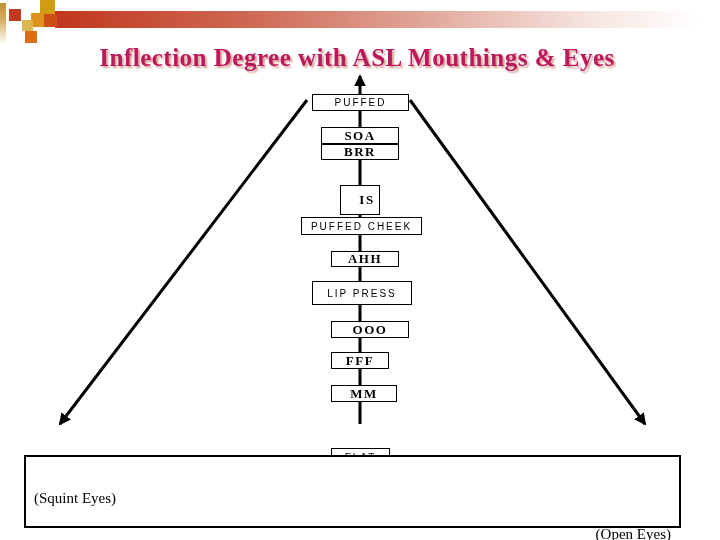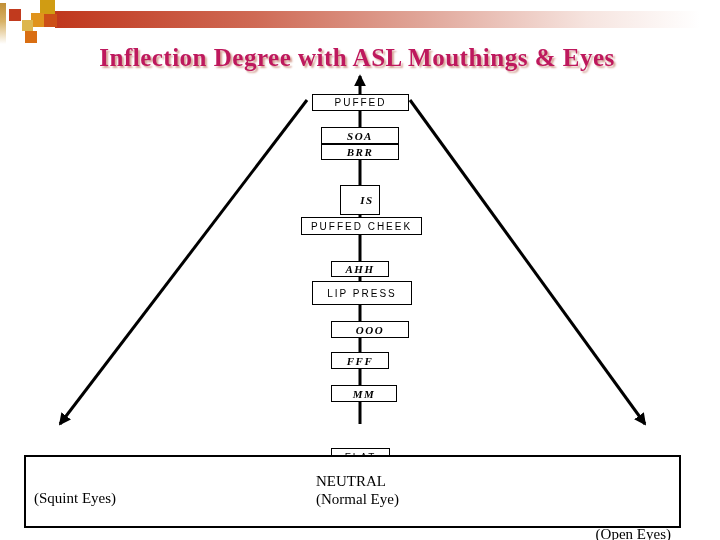--- a/index.html
+++ b/index.html
@@ -51,21 +51,21 @@
     border: 1px solid #000000;
     display: flex; align-items: center; justify-content: center;
     color: #000000; white-space: nowrap;
   }
   .dbox.sans {
     font-family: "Liberation Sans", sans-serif;
     font-size: 10px; letter-spacing: 2px; font-weight: 400;
   }
   .dbox.serif {
     font-family: "Liberation Serif", serif;
-    font-size: 11px; letter-spacing: 1.5px; font-weight: bold; font-style: italic;
+    font-size: 13px; letter-spacing: 1.5px; font-weight: bold;
   }
 
   
   .bottom-bar {
     position: absolute; left: 24px; top: 455px; width: 657px; height: 73px;
     box-sizing: border-box;
     border: 2px solid #000000;
     background: #ffffff; z-index: 2;
     font-family: "Liberation Serif", serif;
     font-size: 15px; color: #000000;
@@ -101,29 +101,25 @@
     <line x1="360" y1="424" x2="360" y2="76" stroke="#000000" stroke-width="3" marker-end="url(#ah)"></line>
     <line x1="307" y1="100" x2="60" y2="424" stroke="#000000" stroke-width="3" marker-end="url(#ah)"></line>
     <line x1="410" y1="100" x2="645" y2="424" stroke="#000000" stroke-width="3" marker-end="url(#ah)"></line>
   </svg>
 
   <div class="dbox sans" style="left:312px; top:94px;  width:97px;  height:17px;">PUFFED</div>
   <div class="dbox serif" style="left:321px; top:127px; width:78px;  height:17px;">SOA</div>
   <div class="dbox serif" style="left:321px; top:144px; width:78px;  height:16px;">BRR</div>
   <div class="dbox serif" style="left:340px; top:185px; width:40px;  height:30px;padding-left:14px;">IS</div>
   <div class="dbox sans" style="left:301px; top:217px; width:121px; height:18px;">PUFFED CHEEK</div>
-  <div class="dbox serif" style="left:331px; top:261px; width:58px;  height:16px;">AHH</div>
+  <div class="dbox serif" style="left:331px; top:251px; width:68px;  height:16px;">AHH</div>
   <div class="dbox sans" style="left:312px; top:281px; width:100px; height:24px;">LIP PRESS</div>
   <div class="dbox serif" style="left:331px; top:321px; width:78px;  height:17px;">OOO</div>
   <div class="dbox serif" style="left:331px; top:352px; width:58px;  height:17px;">FFF</div>
   <div class="dbox serif" style="left:331px; top:385px; width:66px;  height:17px;">MM</div>
   <div class="dbox sans" style="left:331px; top:448px; width:59px;  height:19px;">FLAT</div>
 
   <div class="bottom-bar">
     <div class="legend-left">(Squint Eyes)</div>
-    <div class="legend-center">
-      <div>NEUTRAL</div>
-      <div>(Normal Eye)</div>
-    </div>
     <div class="legend-right">(Open Eyes)</div>
   </div>
 
 </div>
 
 </body></html>

